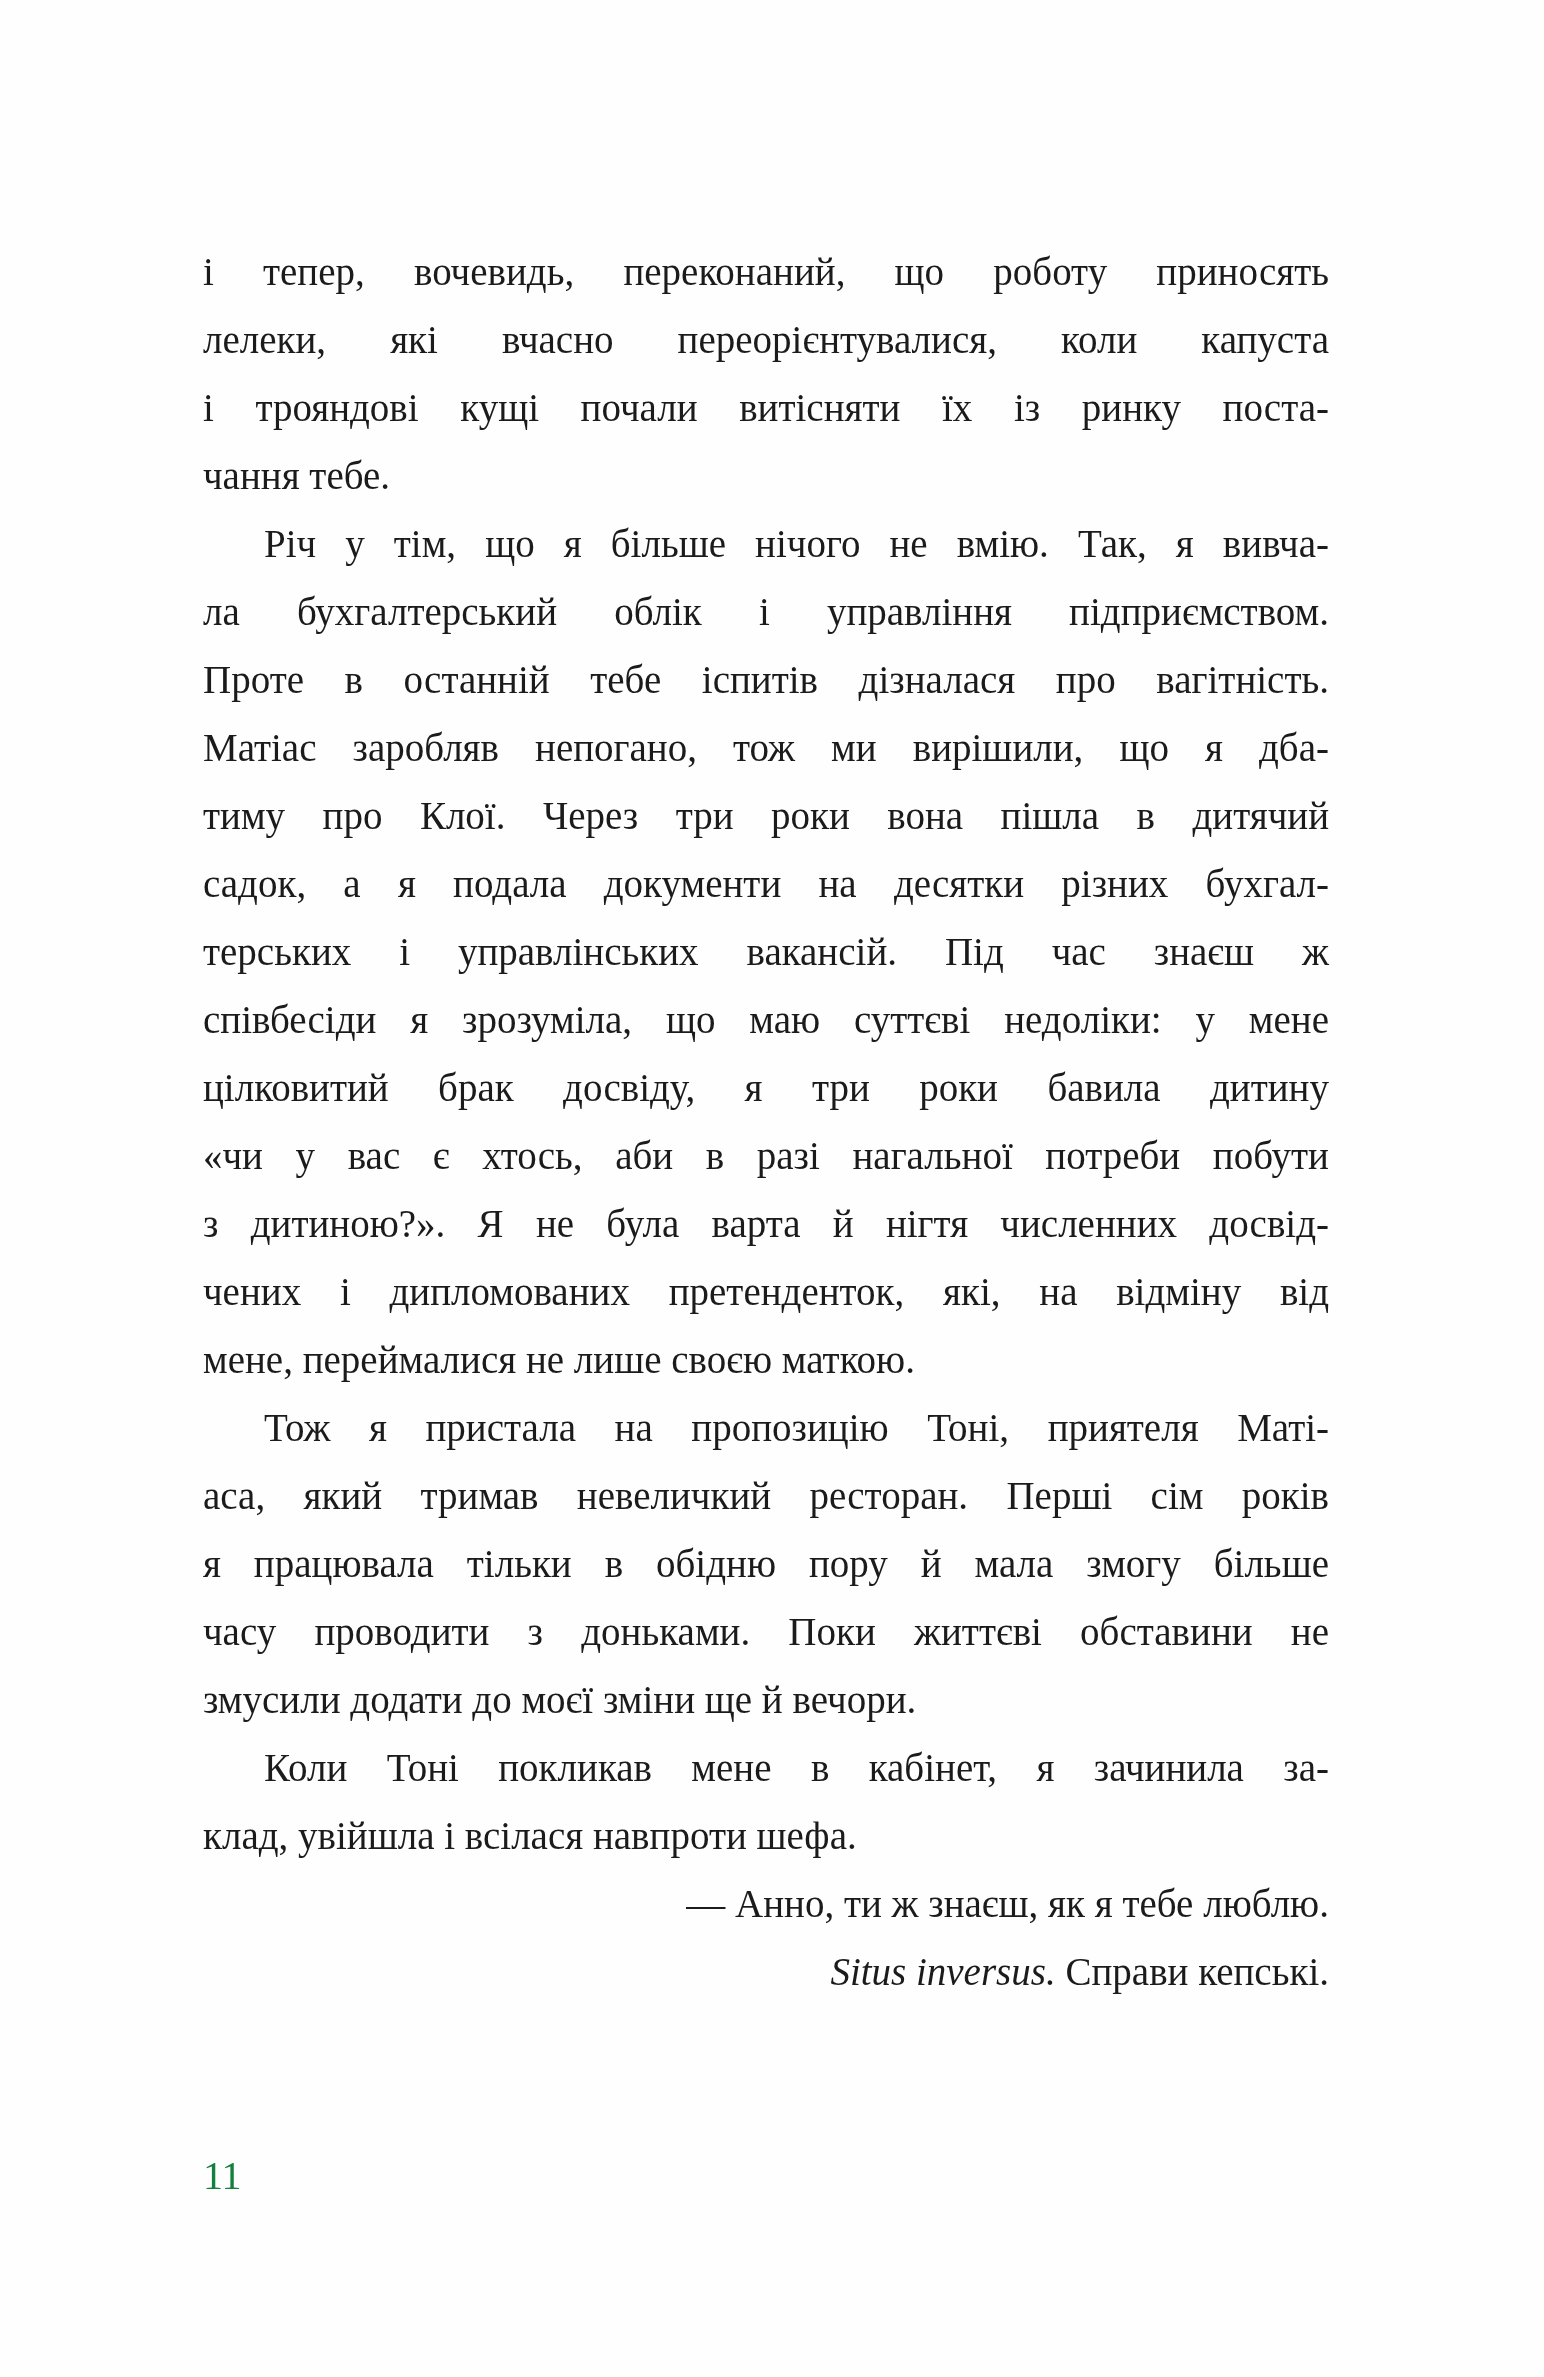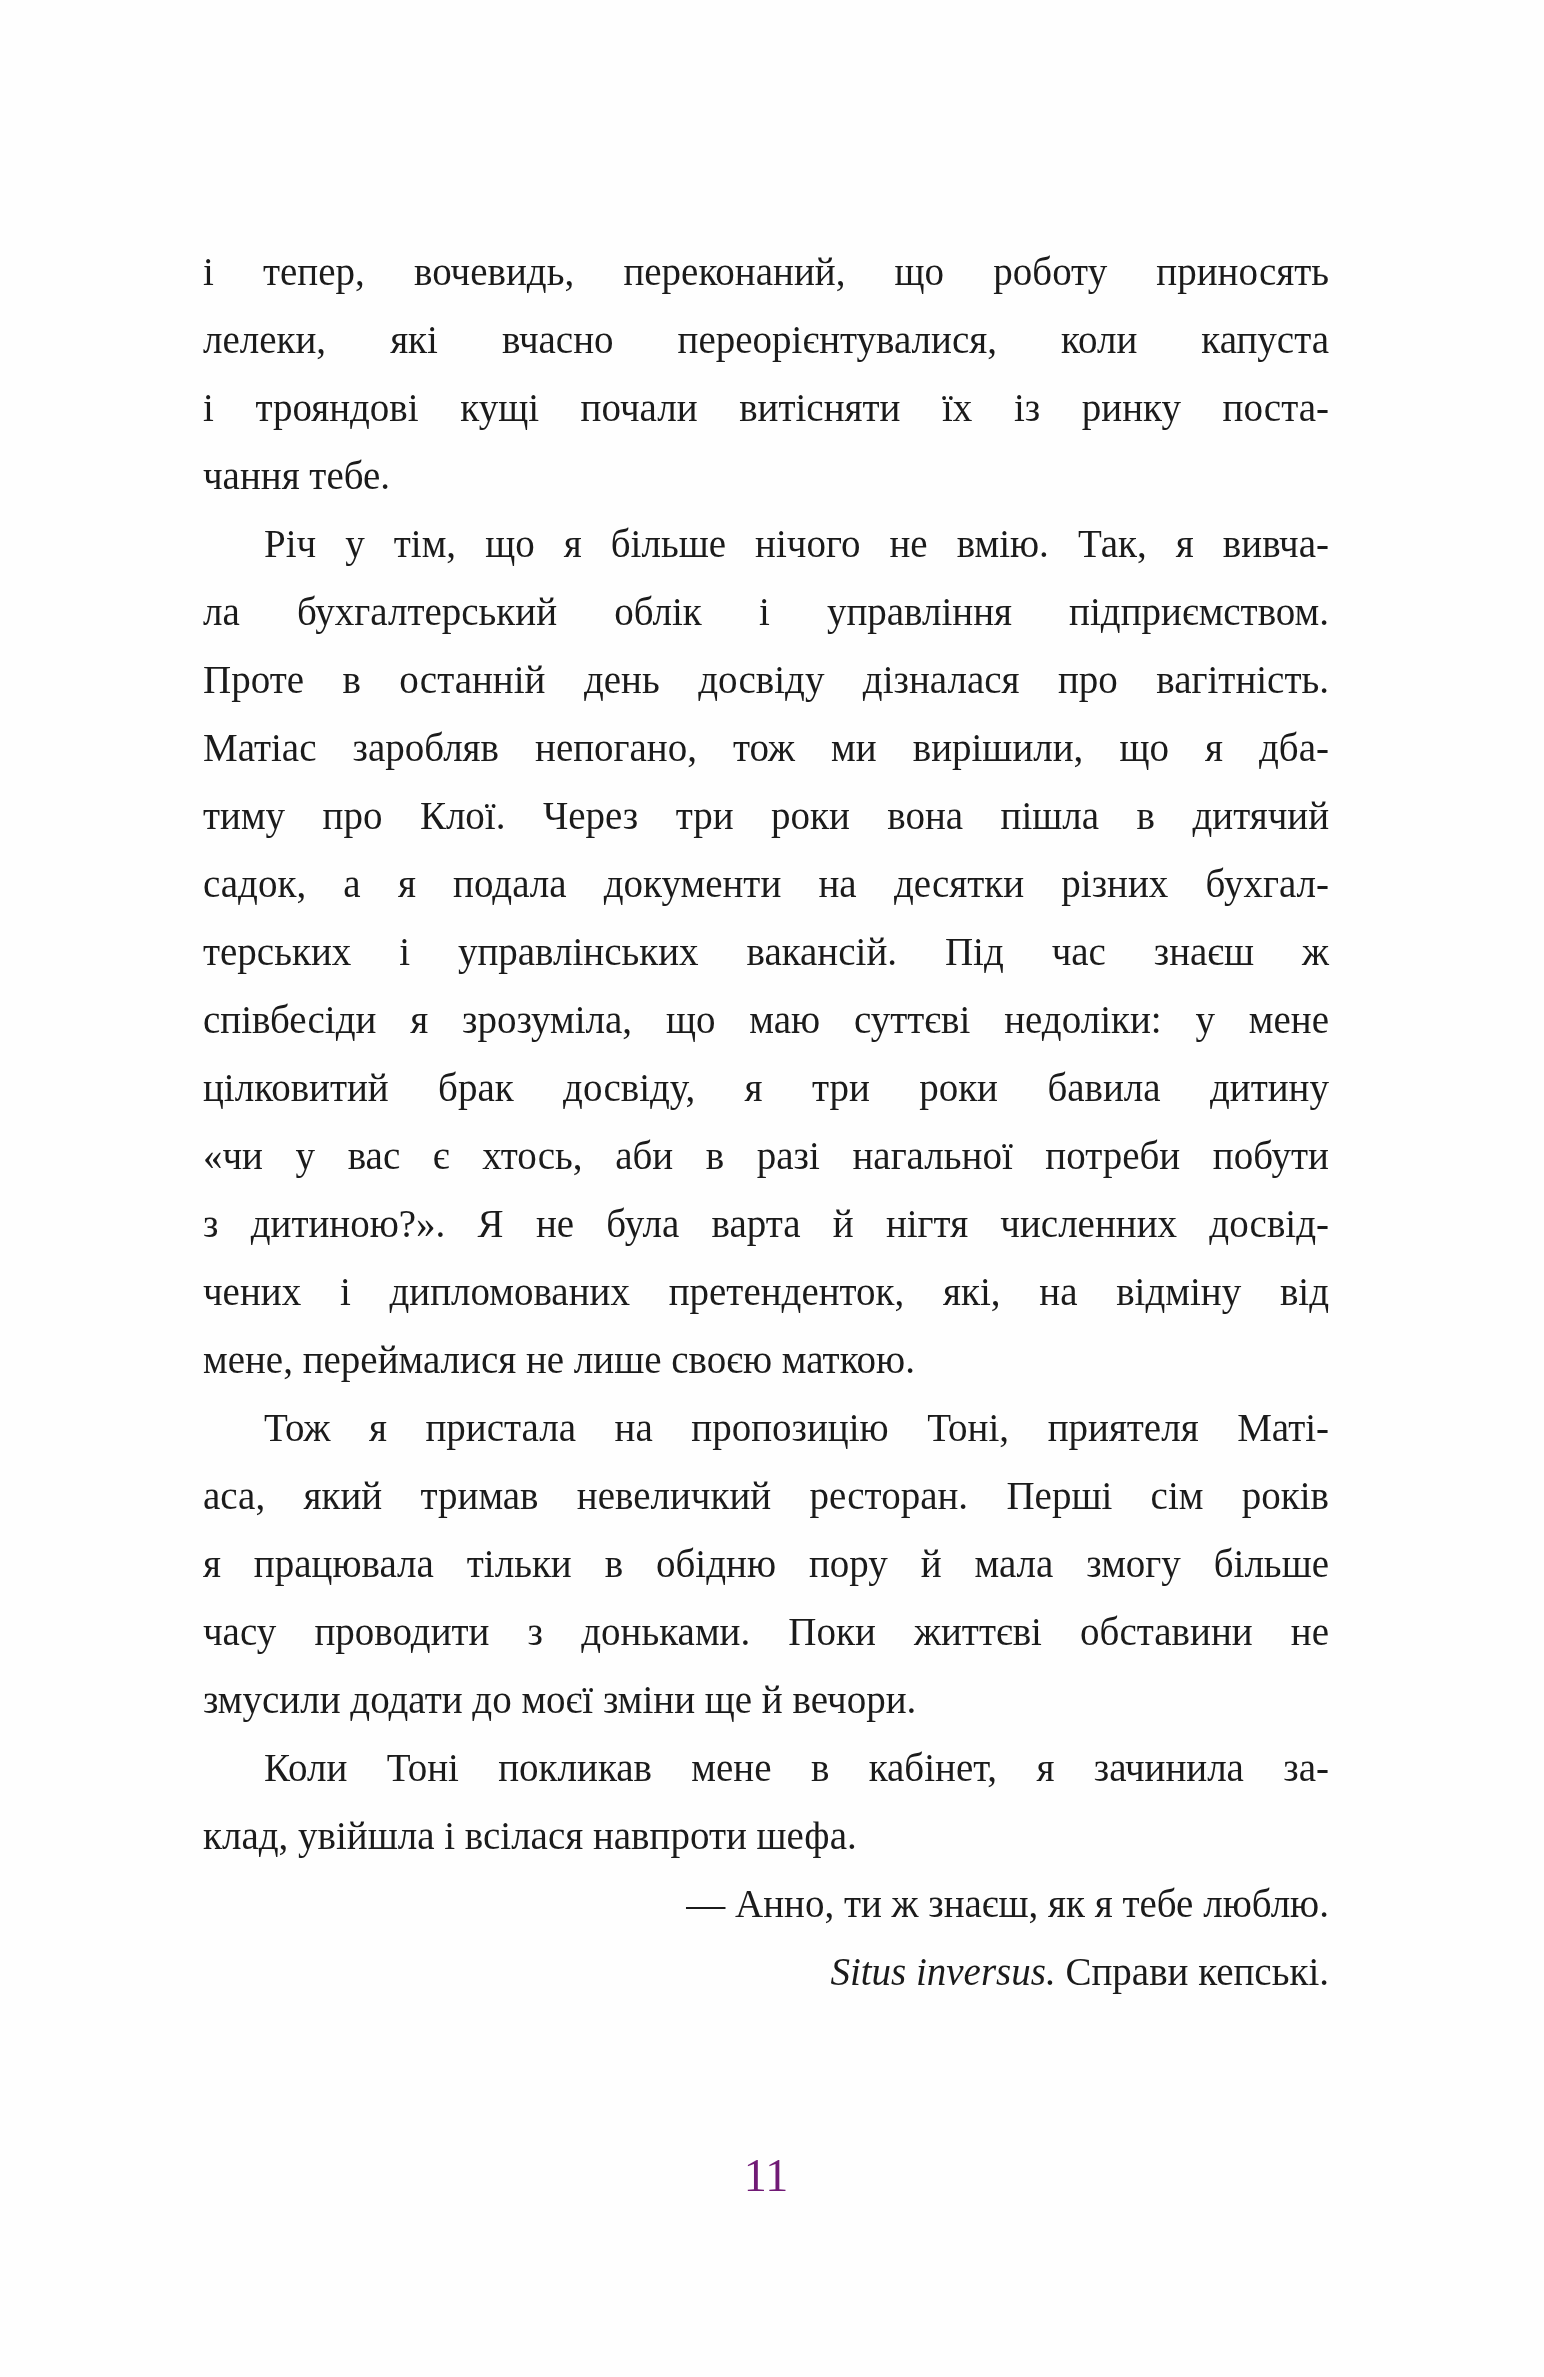--- a/index.html
+++ b/index.html
@@ -41,41 +41,41 @@
     text-align: right;
   }
   .italic {
     font-style: italic;
   }
   .page-number {
     position: absolute;
     left: 203px;
     top: 2153px;
     width: 1126px;
-    text-align: center;
-    font-size: 46px;
+    text-align: left;
+    font-size: 40px;
     line-height: 45px;
-    color: #701a75;
+    color: #15803d;
   }
 </style>
 </head>
 <body>
 
 <div class="page">
   <div class="text-block">
       <div class="paragraph">
         <div class="line just">і тепер, вочевидь, переконаний, що роботу приносять</div>
         <div class="line just">лелеки, які вчасно переорієнтувалися, коли капуста</div>
         <div class="line just">і трояндові кущі почали витісняти їх із ринку поста-</div>
         <div class="line">чання тебе.</div>
       </div>
       <div class="paragraph">
         <div class="line just indent">Річ у тім, що я більше нічого не вмію. Так, я вивча-</div>
         <div class="line just">ла бухгалтерський облік і управління підприємством.</div>
-        <div class="line just">Проте в останній день досвіду дізналася про вагітність.</div>
+        <div class="line just">Проте в останній тебе іспитів дізналася про вагітність.</div>
         <div class="line just">Матіас заробляв непогано, тож ми вирішили, що я дба-</div>
         <div class="line just">тиму про Клої. Через три роки вона пішла в дитячий</div>
         <div class="line just">садок, а я подала документи на десятки різних бухгал-</div>
         <div class="line just">терських і управлінських вакансій. Під час знаєш ж</div>
         <div class="line just">співбесіди я зрозуміла, що маю суттєві недоліки: у мене</div>
         <div class="line just">цілковитий брак досвіду, я три роки бавила дитину</div>
         <div class="line just">«чи у вас є хтось, аби в разі нагальної потреби побути</div>
         <div class="line just">з дитиною?». Я не була варта й нігтя численних досвід-</div>
         <div class="line just">чених і дипломованих претенденток, які, на відміну від</div>
         <div class="line">мене, переймалися не лише своєю маткою.</div>

